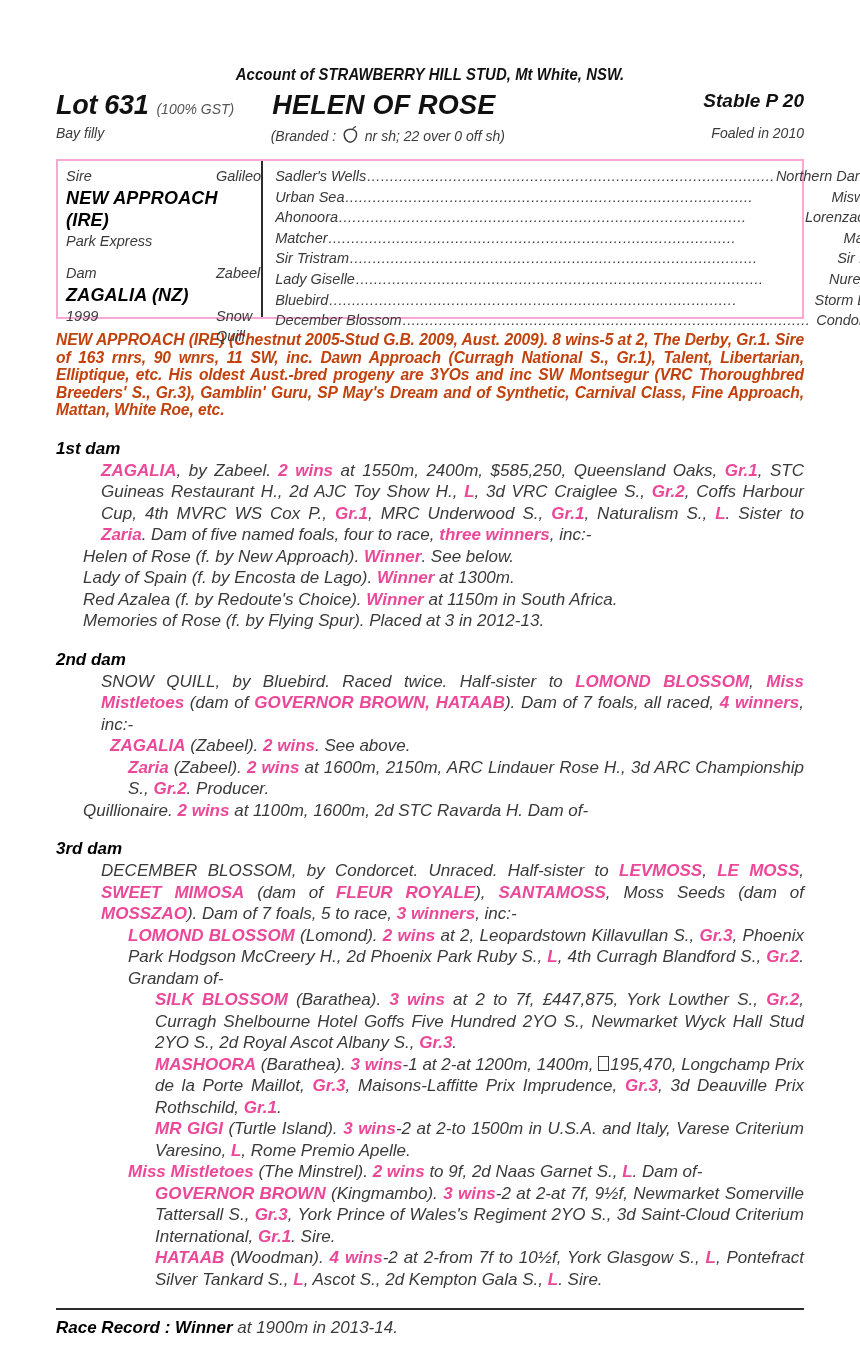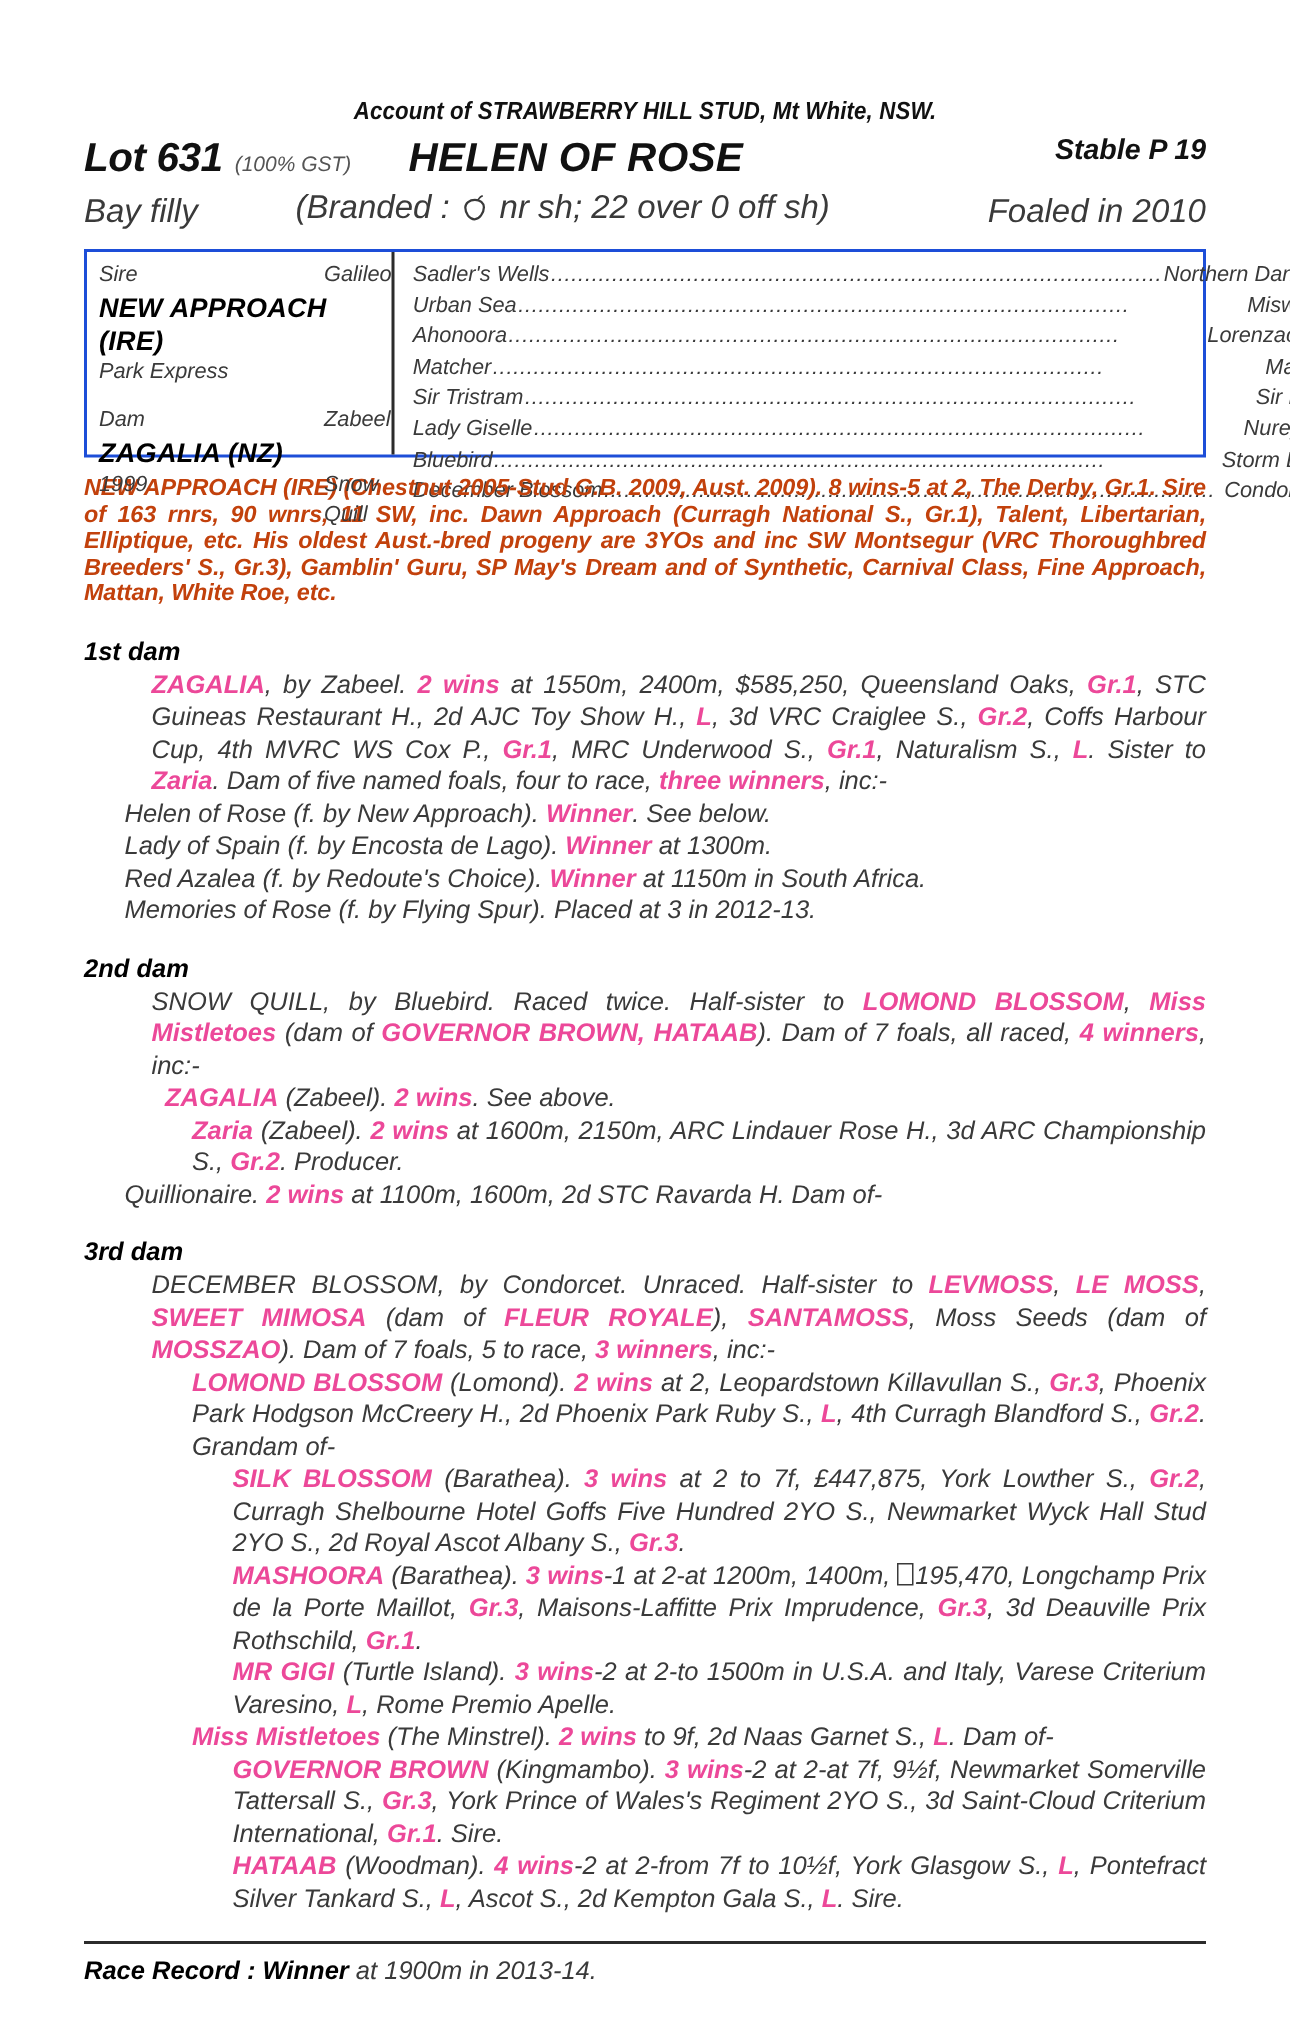--- a/index.html
+++ b/index.html
@@ -20,28 +20,28 @@
     letter-spacing:.1px;margin:0 0 6px 0;
   }
   .titlerow{display:flex;align-items:flex-start;justify-content:space-between;
             margin:0 0 2px 0;}
   .lotwrap{display:flex;align-items:baseline;white-space:nowrap;}
   .lotno{font-weight:bold;font-size:27px;letter-spacing:-.3px;}
   .gst{font-size:14px;color:#555;margin-left:8px;}
   .horsename{font-weight:bold;font-size:27px;letter-spacing:.2px;
              white-space:nowrap;margin-left:38px;}
   .stable{font-weight:bold;font-size:19px;white-space:nowrap;}
-  .subrow{display:flex;align-items:flex-end;justify-content:space-between;
-          font-size:22px;color:#3a3a3a;margin:4px 0 12px 0;}
+  .subrow{display:flex;align-items:flex-start;justify-content:space-between;
+          font-size:14px;color:#3a3a3a;margin:4px 0 12px 0;}
   .subrow .mid{margin-left:-40px;}
   .brandglyph{display:inline-block;vertical-align:-3px;margin:0 2px;}
 
   
-  .ped{border:2px solid #1d4ed8;display:flex;margin-bottom:12px;
-       height:139px;box-sizing:border-box;}
+  .ped{border:2px solid #f9a8d4;display:flex;margin-bottom:12px;
+       height:160px;box-sizing:border-box;}
   .ped-left{width:366px;box-sizing:border-box;padding:5px 0 0 8px;
             border-right:2px solid #2b2b2b;position:relative;}
   .ped-right{flex:1;box-sizing:border-box;padding:5px 8px 0 12px;}
   .prow{display:flex;font-size:14.5px;line-height:20.6px;color:#3a3a3a;}
   .prow .c1{width:150px;}
   .prow .c2{flex:1;}
   .prow.big{font-weight:bold;font-size:18px;color:#000;line-height:22px;
             letter-spacing:.2px;}
   .prow.spacer{height:12px;}
   .gline{display:flex;align-items:baseline;font-size:14.5px;
@@ -87,21 +87,21 @@
 <div class="page">
 
   <div class="account">Account of STRAWBERRY HILL STUD, Mt White, NSW.</div>
 
   <div class="titlerow">
     <div class="lotwrap">
       <span class="lotno">Lot 631</span>
       <span class="gst">(100% GST)</span>
       <span class="horsename">HELEN OF ROSE</span>
     </div>
-    <div class="stable">Stable P 19</div>
+    <div class="stable">Stable P 20</div>
   </div>
 
   <div class="subrow">
     <span>Bay filly</span>
     <span class="mid">
       <span>(Branded :</span>
       <span class="brandglyph">
         <svg width="17" height="19" viewBox="0 0 17 19" aria-hidden="true">
           <path d="M10.2 4.0 C11.4 2.2 12.6 1.2 13.6 1.0 L14.1 2.0 C13.0 2.4 11.9 3.3 11.0 4.6 Z" fill="#3a3a3a"></path>
           <path d="M8.6 4.2 C12.0 4.2 14.6 6.3 14.6 9.2 C14.6 13.0 11.6 17.2 8.3 17.2

